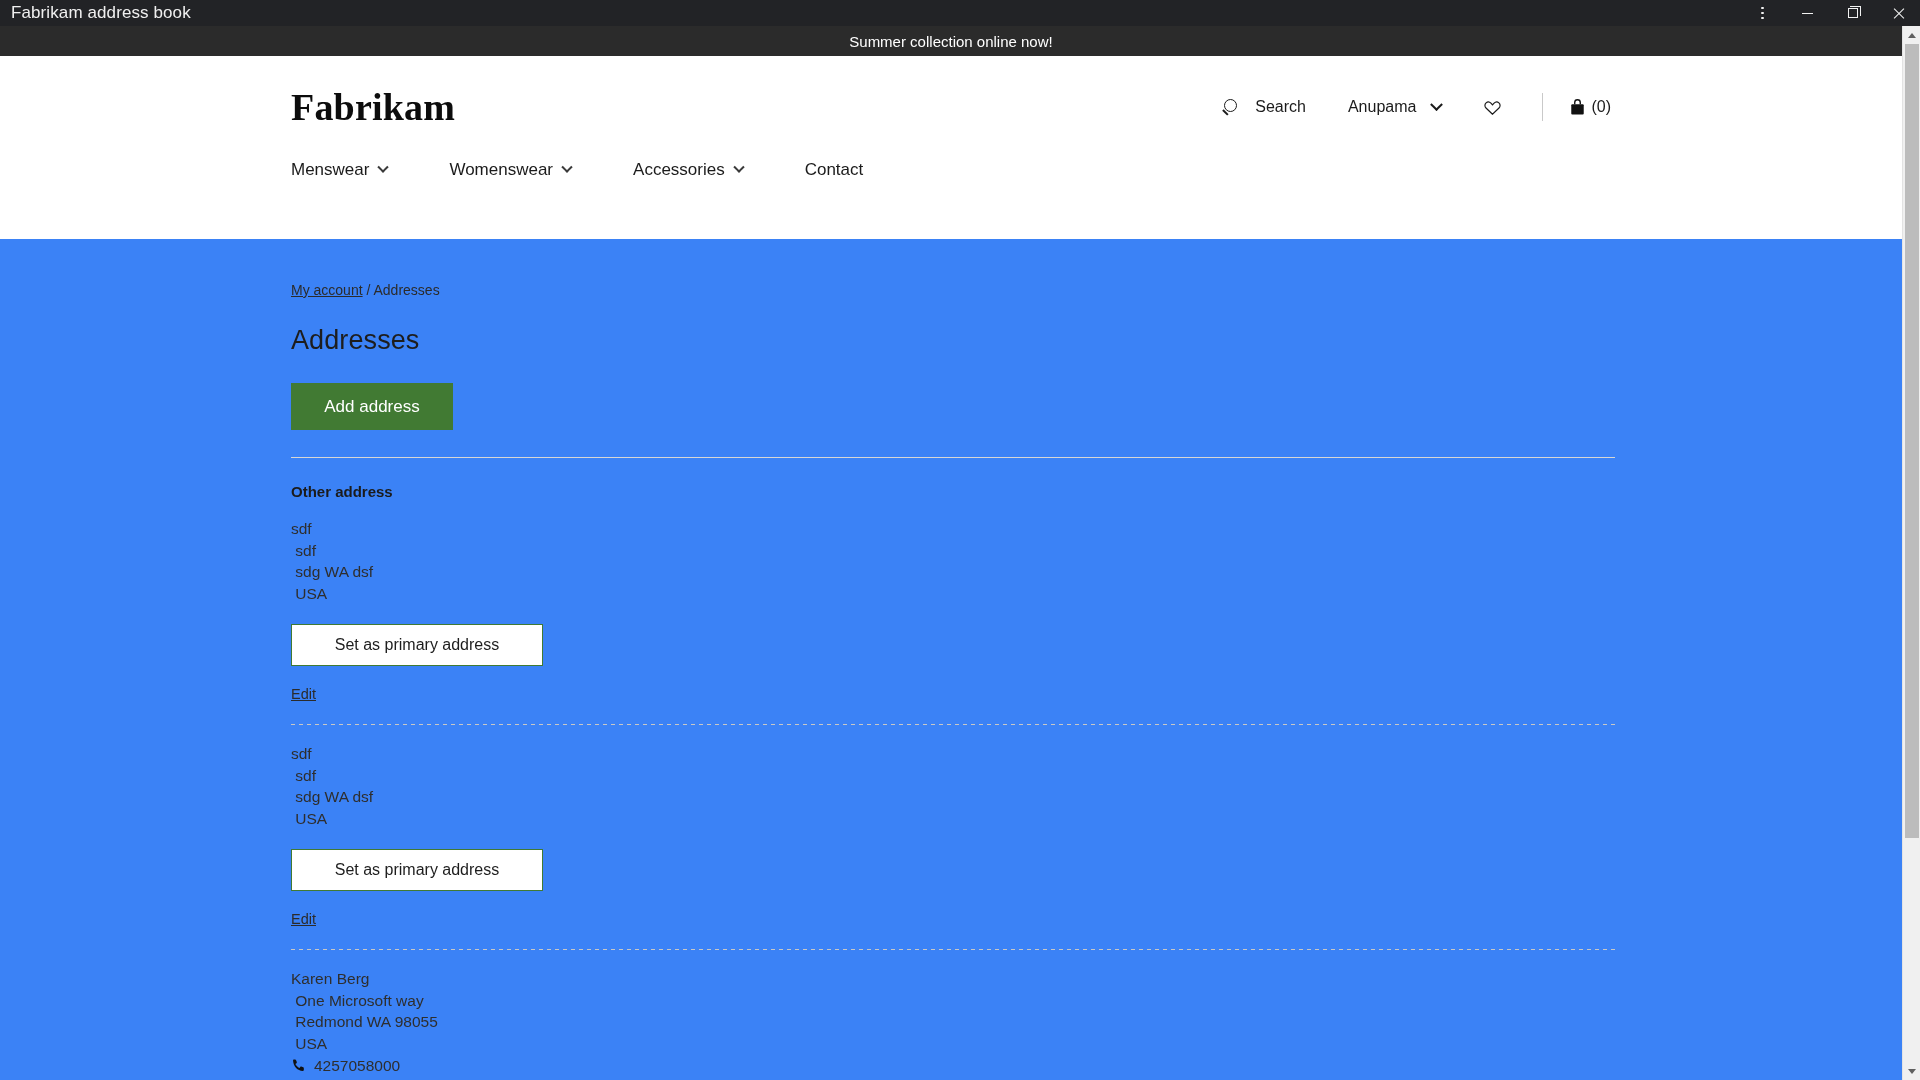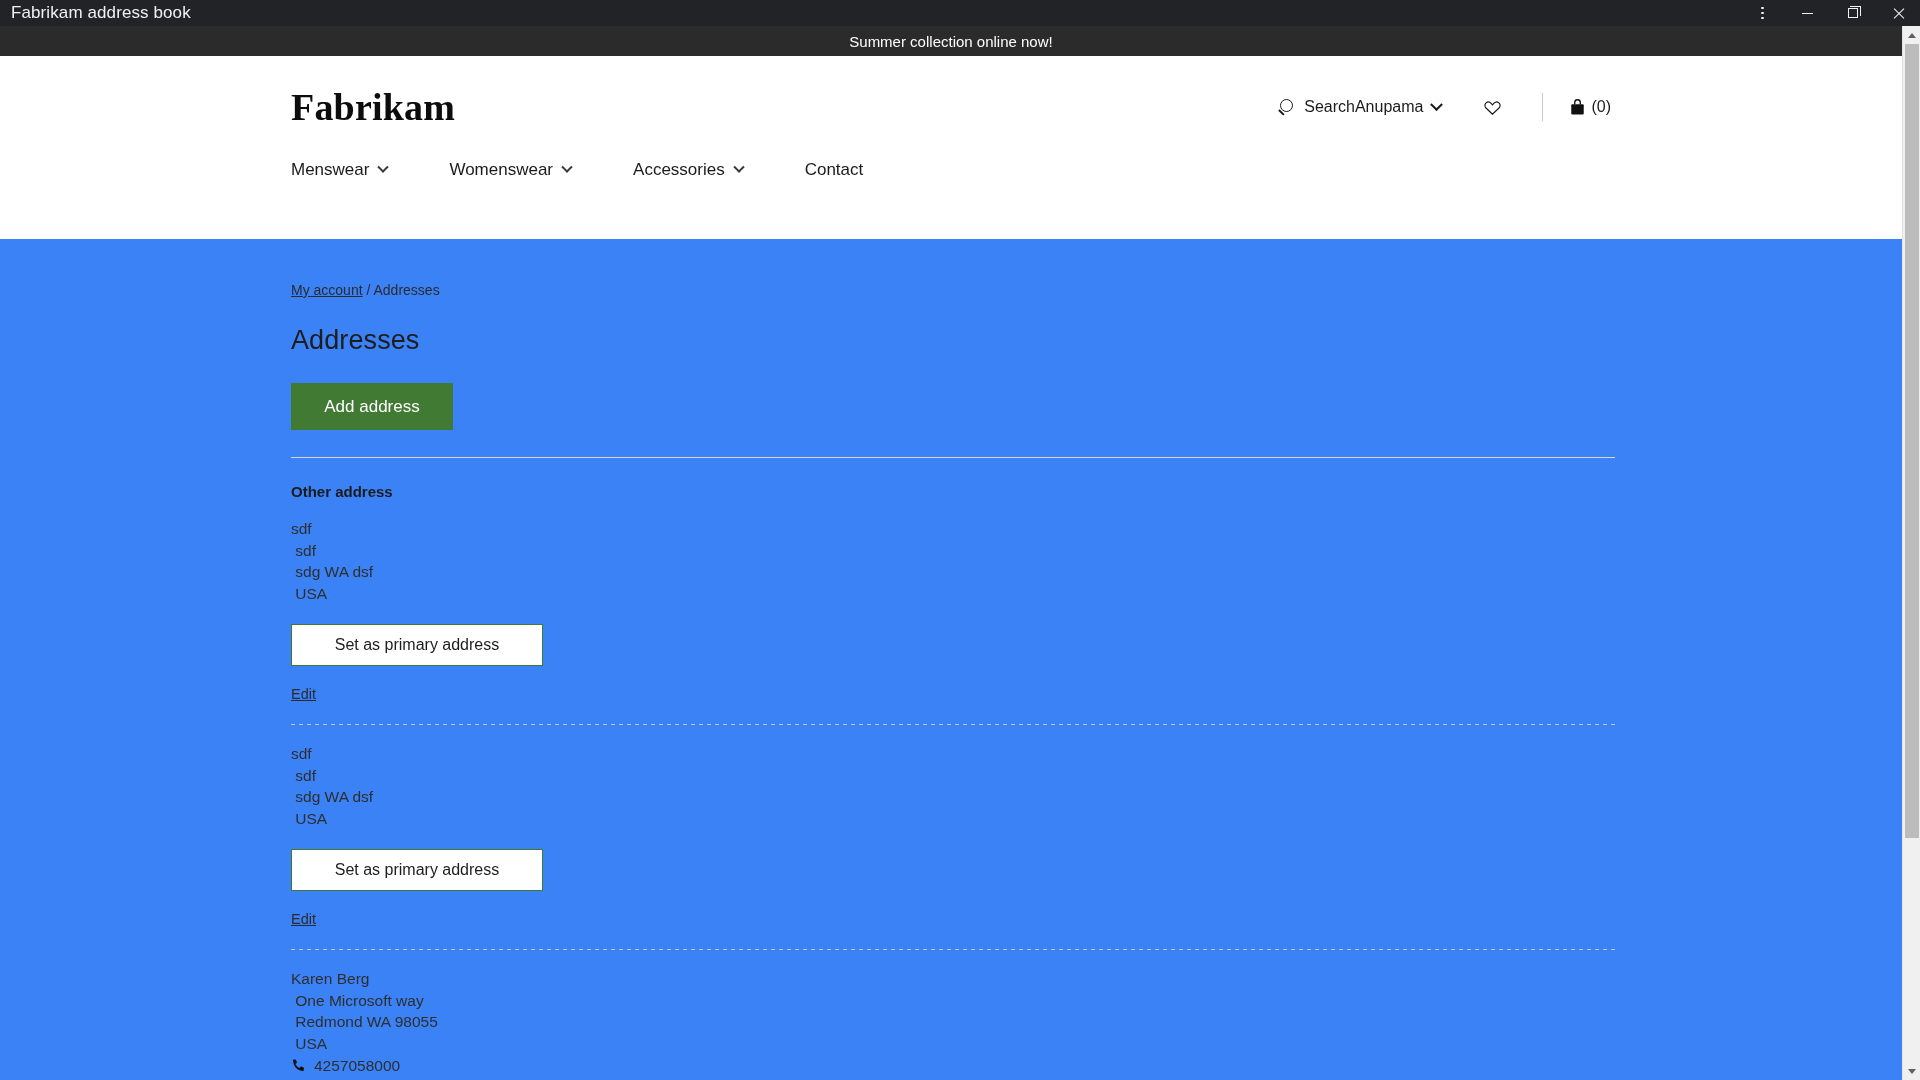--- a/index.html
+++ b/index.html
@@ -80,25 +80,25 @@
   .logo {
     font-family: "Liberation Serif", serif;
     font-weight: bold;
     font-size: 38px;
     letter-spacing: .2px;
     color: #0c0c0c;
     line-height: 1;
   }
   .header-actions { display: flex; align-items: center; gap: 0; }
   .ha-item {
-    display: flex; align-items: center; gap: 9px;
+    display: flex; align-items: center; gap: 16px;
     font-size: 16px; color: #1b1b1b;
     padding: 4px 0;
   }
-  .ha-item + .ha-item { }
+  .ha-item + .ha-item { margin-left: 42px; }
   .search-icon { width: 17px; height: 17px; position: relative; display: inline-block; }
   .search-icon:before {
     content: ""; position: absolute; left: 2px; top: 0;
     width: 11px; height: 11px; border: 1.6px solid #1b1b1b; border-radius: 50%;
   }
   .search-icon:after {
     content: ""; position: absolute; left: 1px; top: 10px;
     width: 7px; height: 1.7px; background: #1b1b1b;
     transform: rotate(45deg); transform-origin: left center;
   }

